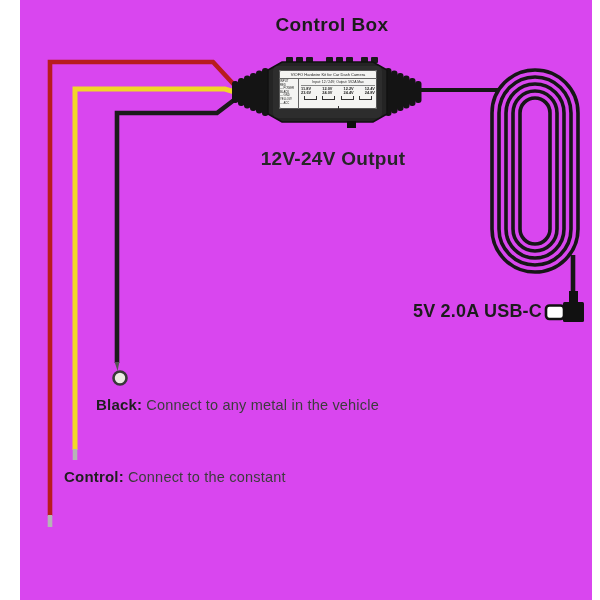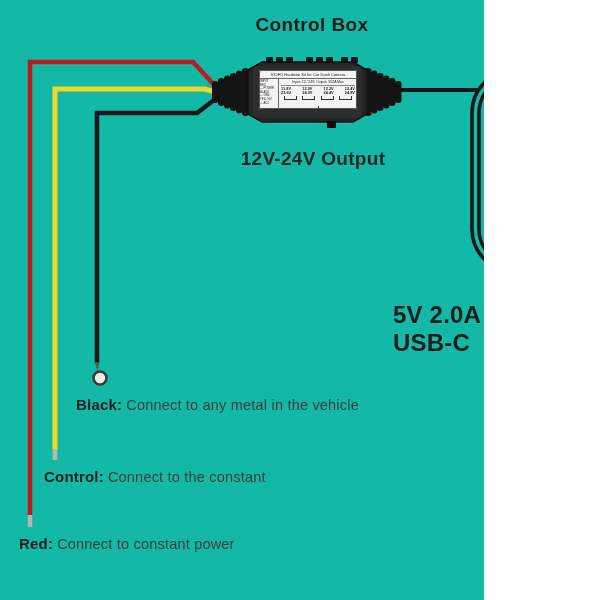--- a/index.html
+++ b/index.html
@@ -1,24 +1,24 @@
 <!DOCTYPE html>
 <html><head>
 <meta charset="utf-8">
 <style>
   html,body{margin:0;padding:0;background:#fff;}
-  .stage{position:relative;width:484px;height:600px;background:#14b8a6;overflow:hidden;
-         font-family:"Liberation Sans",sans-serif;}
+  .stage{position:relative;width:572px;height:600px;background:#d946ef;overflow:hidden;
+         font-family:"Liberation Sans",sans-serif;margin-left:20px;}
   .stage svg{position:absolute;left:0;top:0;}
   .abs{position:absolute;}
   .title{left:222px;top:14px;width:180px;text-align:center;font-size:19px;font-weight:700;
          color:#1c1c1c;letter-spacing:.4px;}
   .input-label{left:228px;top:148px;width:170px;text-align:center;font-size:19px;font-weight:700;
          color:#262626;letter-spacing:.3px;}
-  .usb-label{left:393px;top:301px;width:145px;font-size:24px;font-weight:700;color:#1c1c1c;
+  .usb-label{left:393px;top:301px;width:145px;font-size:18px;font-weight:700;color:#1c1c1c;
          letter-spacing:.2px;}
   .wire-note{white-space:nowrap;color:#3c3c3c;font-size:14.5px;letter-spacing:.2px;}
   .wire-note .wn-label{font-weight:700;font-size:15px;color:#1f1f1f;margin-right:4px;}
   .note-black{left:76px;top:396px;text-align:center;}
   .note-yellow{left:44px;top:468px;}
   .note-red{left:19px;top:535px;}
   
   .device-label{left:259px;top:70px;width:98px;height:39px;background:#f4f4f2;border-radius:2px;
         color:#1a1a1a;overflow:hidden;box-shadow:0 0 0 1px #555 inset;}
   .lbl-title{height:8px;line-height:9px;font-size:4px;text-align:center;border-bottom:.5px solid #666;
@@ -149,17 +149,14 @@
 
   <div class="abs input-label">12V-24V Output</div>
   <div class="abs usb-label">5V 2.0A USB-C</div>
 
   <div class="abs wire-note note-black">
     <span class="wn-label">Black:</span><span class="wn-desc">Connect to any metal in the vehicle</span>
   </div>
   <div class="abs wire-note note-yellow">
     <span class="wn-label">Control:</span><span class="wn-desc">Connect to the constant</span>
   </div>
-  <div class="abs wire-note note-red">
-    <span class="wn-label">Red:</span><span class="wn-desc">Connect to constant power</span>
-  </div>
 
 </div>
 
 </body></html>

